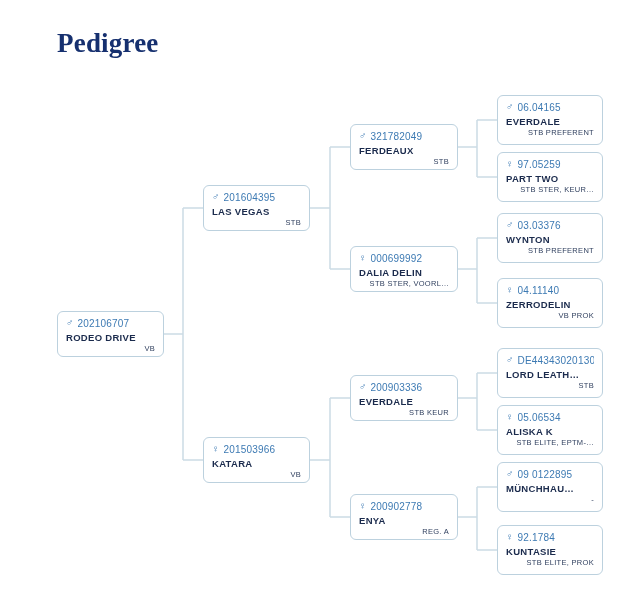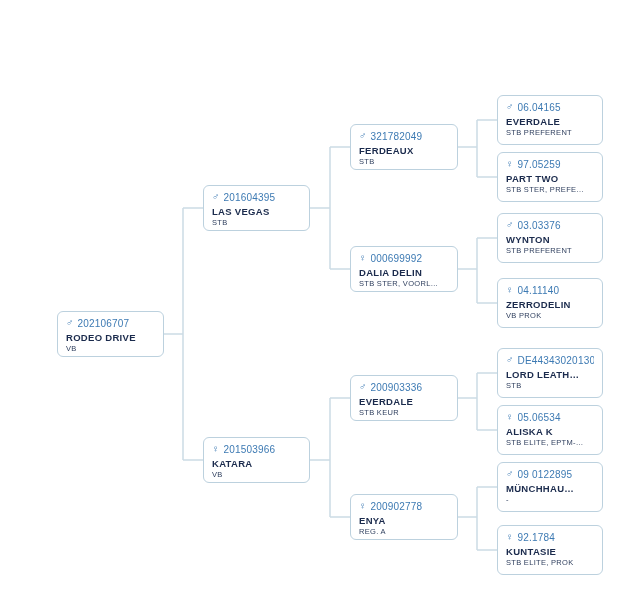--- a/index.html
+++ b/index.html
@@ -75,27 +75,29 @@
     line-height: 13px;
   }
   .hinfo {
     font-size: 7.5px;
     color: #2f3f5e;
     letter-spacing: 0.3px;
     white-space: nowrap;
     overflow: hidden;
     height: 10px;
     line-height: 10px;
+    text-align: right;
   }
 </style>
 </head>
 <body>
 
 <div class="stage">
 
+  <h1 class="page-title">Pedigree</h1>
 
   <svg class="connectors" width="620" height="600" viewBox="0 0 620 600">
     <g stroke="#ccdbe5" stroke-width="1.5" fill="none">
       <path d="M163 334 H183 M183 208 V460 M183 208 H203 M183 460 H203"></path>
       <path d="M310 208 H330 M330 147 V269 M330 147 H350 M330 269 H350"></path>
       <path d="M310 460 H330 M330 398 V517 M330 398 H350 M330 517 H350"></path>
       <path d="M458 147 H477 M477 120 V177 M477 120 H497 M477 177 H497"></path>
       <path d="M458 269 H477 M477 238 V303 M477 238 H497 M477 303 H497"></path>
       <path d="M458 398 H477 M477 373 V430 M477 373 H497 M477 430 H497"></path>
       <path d="M458 517 H477 M477 487 V550 M477 487 H497 M477 550 H497"></path>
@@ -173,21 +175,21 @@
     <div class="hname">EVERDALE</div>
     <div class="hinfo">STB PREFERENT</div>
   </div>
 
   <div class="card g4" style="left:497px;top:152px;">
     <div class="reg-row">
       <span class="gicon">♀</span>
       <span class="reg">97.05259</span>
     </div>
     <div class="hname">PART TWO</div>
-    <div class="hinfo">STB STER, PREFE…</div>
+    <div class="hinfo">STB STER, KEUR…</div>
   </div>
 
   <div class="card g4" style="left:497px;top:213px;">
     <div class="reg-row">
       <span class="gicon">♂</span>
       <span class="reg">03.03376</span>
     </div>
     <div class="hname">WYNTON</div>
     <div class="hinfo">STB PREFERENT</div>
   </div>

